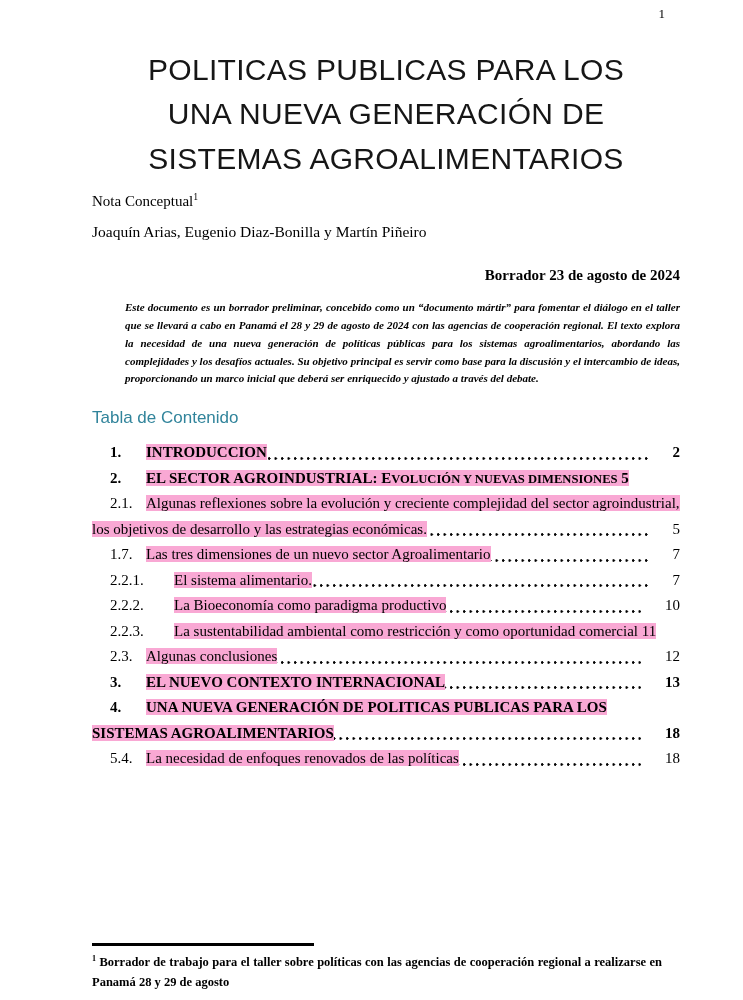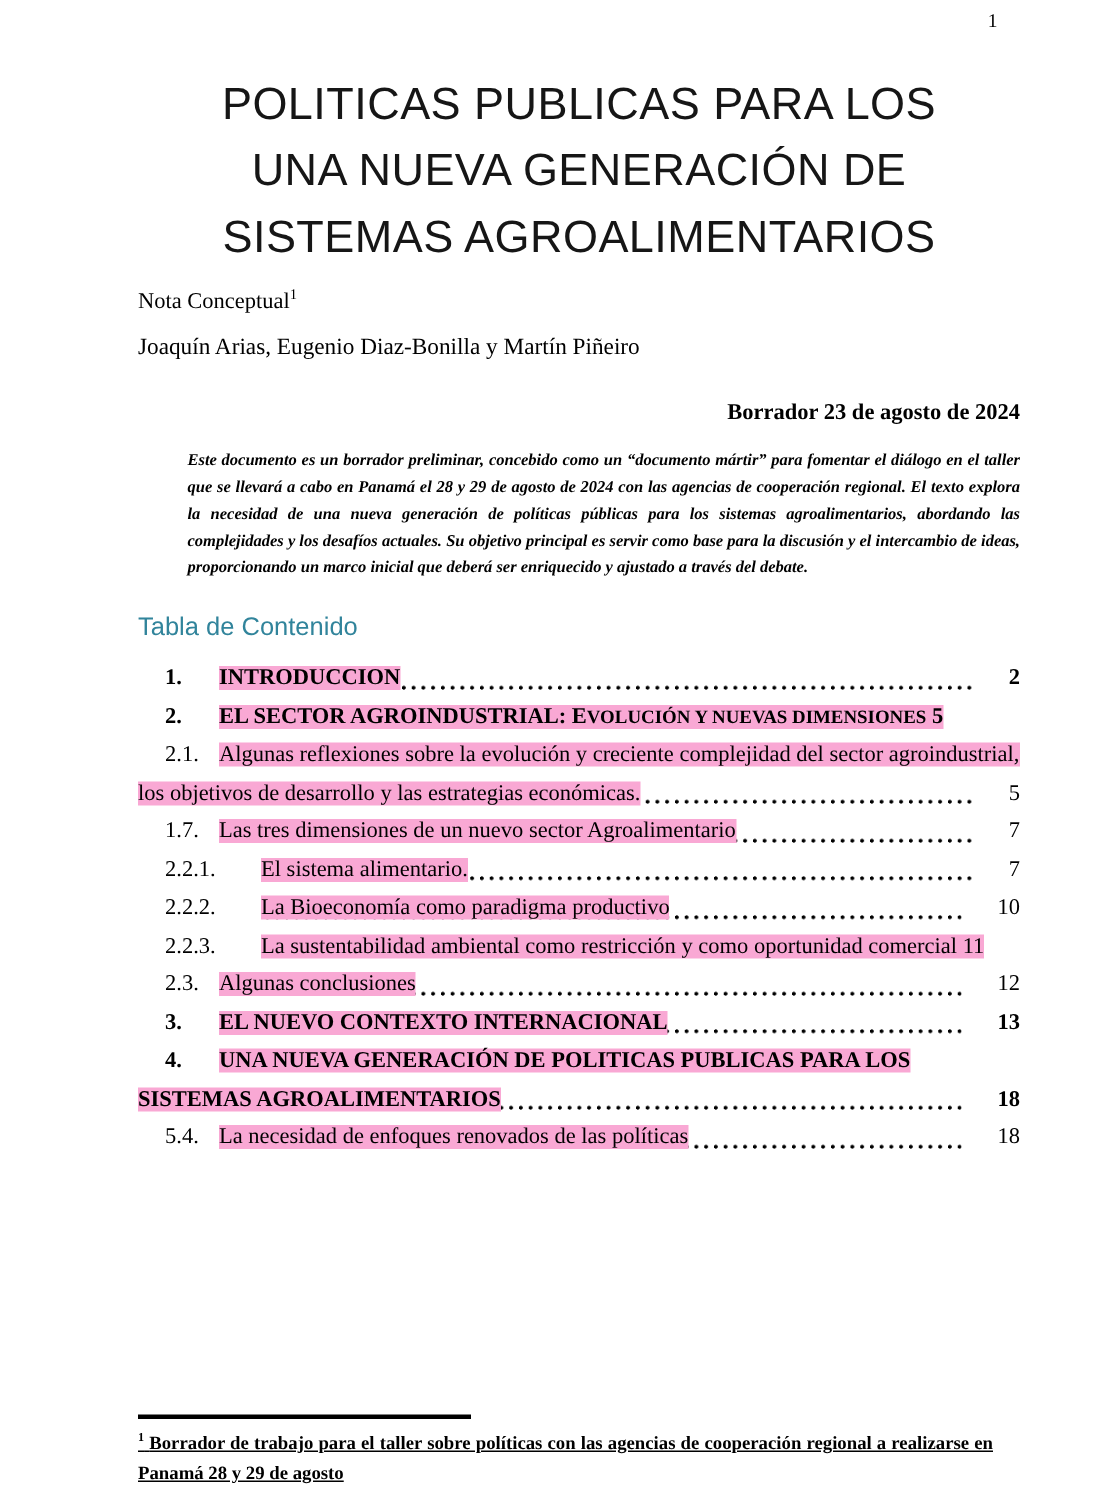--- a/index.html
+++ b/index.html
@@ -97,21 +97,21 @@
   .toc-smallcaps { font-size: 0.84em; }
   .toc-page {
     position: absolute;
     right: 0; bottom: 0;
     z-index: 1;
     background: #fff;
     padding-left: 6px;
   }
   .footnote-area {
     position: absolute;
-    left: 92px; right: 81px; bottom: 8px; text-decoration: underline;
+    left: 92px; right: 81px; bottom: 8px;
   }
   .footnote-rule {
     width: 222px; height: 3px;
     background: #000;
     margin-bottom: 7px;
   }
   .footnote-text {
     margin: 0;
     font-size: 12.5px;
     font-weight: 700;

